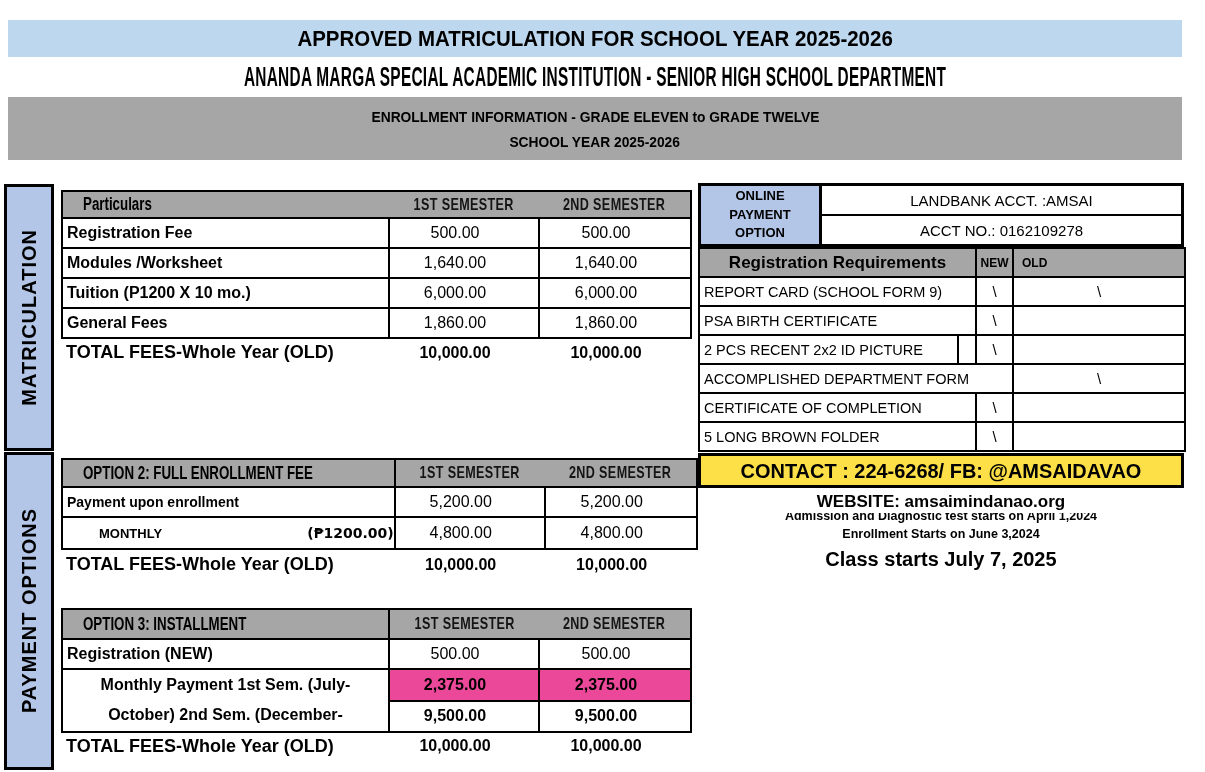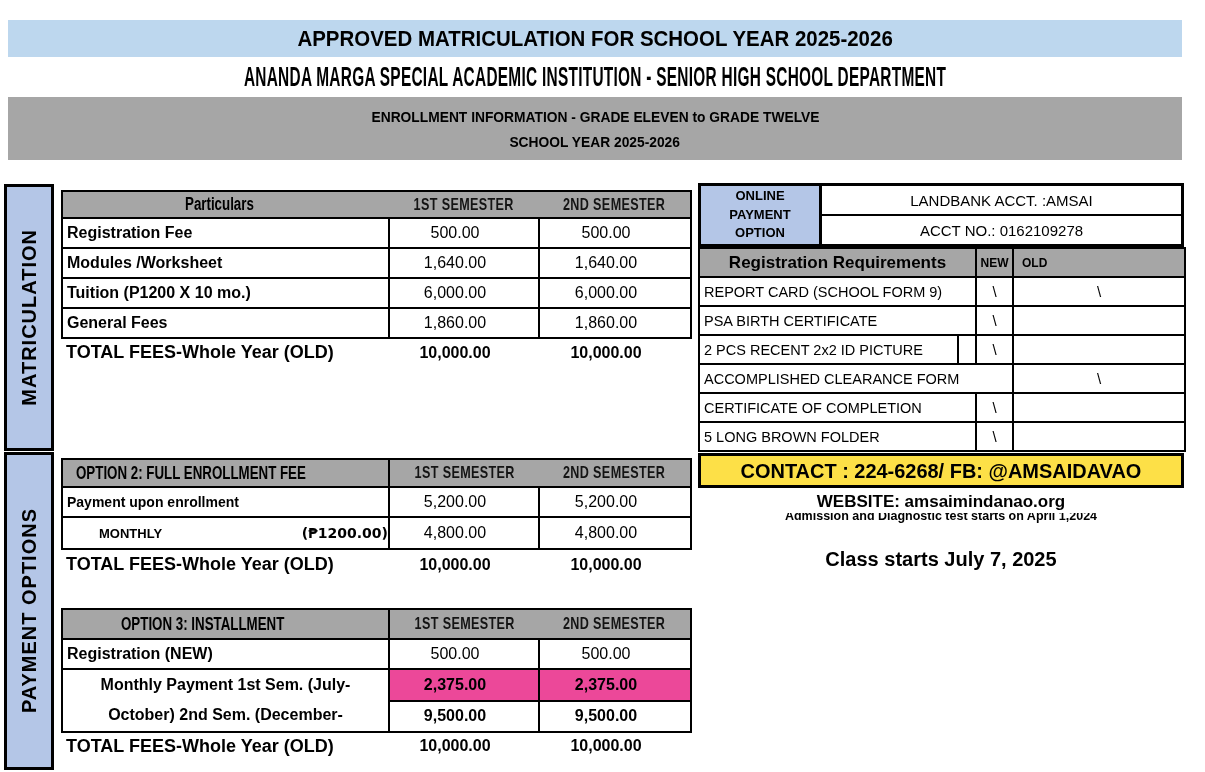--- a/index.html
+++ b/index.html
@@ -36,21 +36,21 @@
   .vbar-matric { top:184px; height:267px; }
   .vbar-pay    { top:452px; height:318px; }
   
   table.fee { position:absolute; border-collapse:collapse; table-layout:fixed; }
   table.fee td { overflow:hidden; white-space:nowrap; }
   td.c1 { width:327px; } td.c2 { width:150px; } td.c3 { width:152px; }
   tr.hdr td { background:#a6a6a6; border-top:2px solid #000; border-bottom:2px solid #000; height:27px; }
   tr.hdr td.first { border-left:2px solid #000; }
   tr.hdr td.last  { border-right:2px solid #000; }
   tr.hdr td.sep   { border-left:2px solid #000; }
-  .hdr-lbl { padding-left:12px;text-align:center; }
+  .hdr-lbl { padding-left:20px; }
   .hdr-lbl span { font-weight:bold; font-size:18px; display:inline-block; transform:scaleX(0.74); transform-origin:left center; white-space:nowrap; }
   .hdr-sem { text-align:center; }
   .hdr-sem span { font-weight:bold; font-size:17px; display:inline-block; transform:scaleX(0.74); transform-origin:center; white-space:nowrap; letter-spacing:0.5px; color:#141414; }
   tr.data td { border:2px solid #000; height:30px; font-size:16px; }
   td.lbl  { font-weight:bold; padding-left:4px; }
   td.val  { text-align:center; padding-right:18px; }
   tr.total td { border:none; height:28px; }
   tr.total td.lbl { font-size:18px; }
   tr.total td.val { font-weight:bold; }
   .small-lbl { font-size:14px !important; }
@@ -242,21 +242,21 @@
       <td class="r1 req-lbl">PSA BIRTH CERTIFICATE</td>
       <td class="r2 mark">\</td>
       <td class="r3 mark"></td>
     </tr>
     <tr>
       <td class="r1 req-lbl innerline">2 PCS RECENT 2x2 ID PICTURE</td>
       <td class="r2 mark">\</td>
       <td class="r3 mark"></td>
     </tr>
     <tr>
-      <td class="req-lbl" colspan="2">ACCOMPLISHED CLEARANCE FORM</td>
+      <td class="req-lbl" colspan="2">ACCOMPLISHED DEPARTMENT FORM</td>
       <td class="r3 mark">\</td>
     </tr>
     <tr>
       <td class="r1 req-lbl">CERTIFICATE OF COMPLETION</td>
       <td class="r2 mark">\</td>
       <td class="r3 mark"></td>
     </tr>
     <tr>
       <td class="r1 req-lbl">5 LONG BROWN FOLDER</td>
       <td class="r2 mark">\</td>
@@ -266,15 +266,16 @@
     </table>
 
   <div class="contact">
     <span>CONTACT : 224-6268/ FB: @AMSAIDAVAO</span>
   </div>
 
   <div class="fline website">WEBSITE: amsaimindanao.org</div>
   <div class="fline clipped">
     <span>Admission and Diagnostic test starts on April 1,2024</span>
   </div>
+  <div class="fline enroll">Enrollment Starts on June 3,2024</div>
   <div class="fline classstart">Class starts July 7, 2025</div>
 
 </div>
 
 </body></html>

